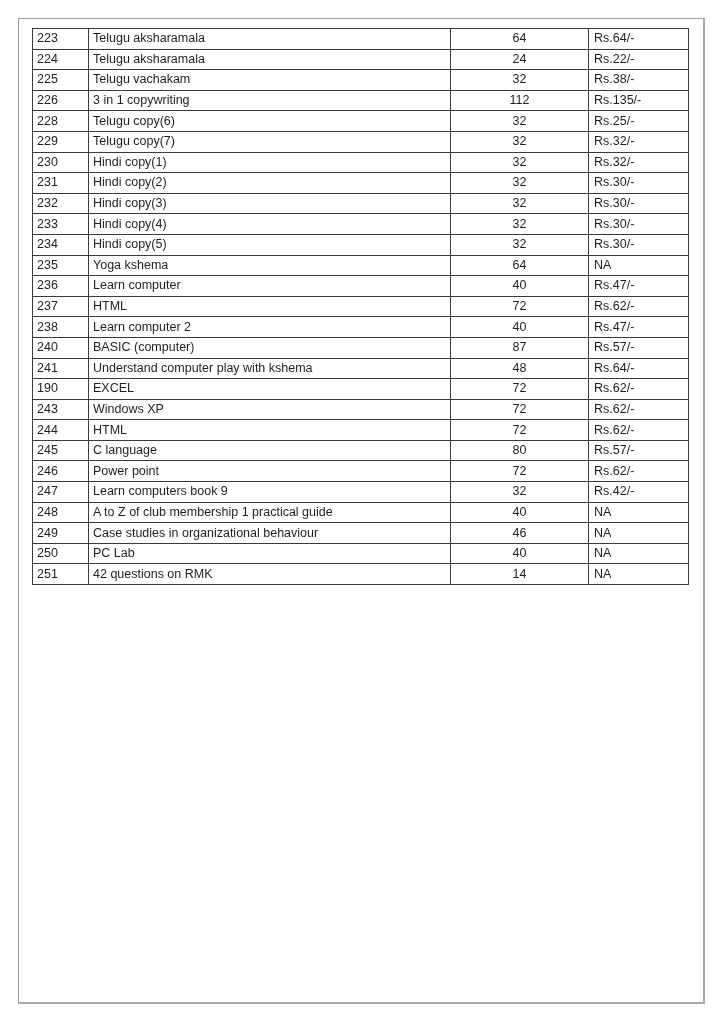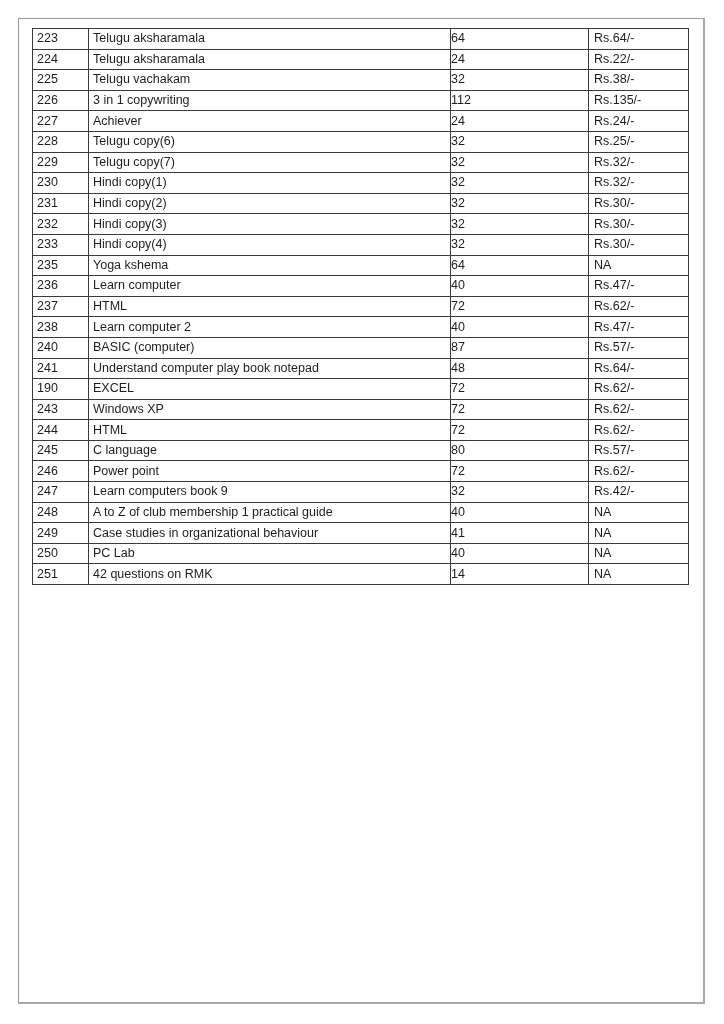--- a/index.html
+++ b/index.html
@@ -16,21 +16,21 @@
     font-size: 12.5px; color: #1e1e1e; border-radius: 16px;
   }
   table.book-table td {
     border: 1.4px solid #3a3a3a; height: 19.6px; padding: 0 0 0 4px;
     white-space: nowrap; overflow: hidden; line-height: 19px;
   }
   col.c-num { width: 56px; }
   col.c-title { width: 362px; }
   col.c-pages { width: 138px; }
   col.c-price { width: 100px; }
-  td.pages { text-align: left; padding-left: 0 !important; }
+  td.pages { text-align: center; padding-left: 0 !important; }
   td.price { padding-left: 5px !important; }
 </style>
 </head>
 <body>
 
 <div class="page-frame"></div>
 
 <table class="book-table">
   <colgroup>
     <col class="c-num">
@@ -60,26 +60,20 @@
     <td class="price">Rs.38/-</td>
   </tr>
 
   <tr>
     <td class="sno">226</td>
     <td class="title">3 in 1 copywriting</td>
     <td class="pages">112</td>
     <td class="price">Rs.135/-</td>
   </tr>
 
-  <tr>
-    <td class="sno">227</td>
-    <td class="title">Achiever</td>
-    <td class="pages">24</td>
-    <td class="price">Rs.24/-</td>
-  </tr>
 
   <tr>
     <td class="sno">228</td>
     <td class="title">Telugu copy(6)</td>
     <td class="pages">32</td>
     <td class="price">Rs.25/-</td>
   </tr>
 
   <tr>
     <td class="sno">229</td>
@@ -109,20 +103,26 @@
     <td class="price">Rs.30/-</td>
   </tr>
 
   <tr>
     <td class="sno">233</td>
     <td class="title">Hindi copy(4)</td>
     <td class="pages">32</td>
     <td class="price">Rs.30/-</td>
   </tr>
 
+  <tr>
+    <td class="sno">234</td>
+    <td class="title">Hindi copy(5)</td>
+    <td class="pages">32</td>
+    <td class="price">Rs.30/-</td>
+  </tr>
 
   <tr>
     <td class="sno">235</td>
     <td class="title">Yoga kshema</td>
     <td class="pages">64</td>
     <td class="price">NA</td>
   </tr>
 
   <tr>
     <td class="sno">236</td>
@@ -148,21 +148,21 @@
 
   <tr>
     <td class="sno">240</td>
     <td class="title">BASIC (computer)</td>
     <td class="pages">87</td>
     <td class="price">Rs.57/-</td>
   </tr>
 
   <tr>
     <td class="sno">241</td>
-    <td class="title">Understand computer play book notepad</td>
+    <td class="title">Understand computer play with kshema</td>
     <td class="pages">48</td>
     <td class="price">Rs.64/-</td>
   </tr>
 
   <tr>
     <td class="sno">190</td>
     <td class="title">EXCEL</td>
     <td class="pages">72</td>
     <td class="price">Rs.62/-</td>
   </tr>
@@ -205,21 +205,21 @@
   <tr>
     <td class="sno">248</td>
     <td class="title">A to Z of club membership 1 practical guide</td>
     <td class="pages">40</td>
     <td class="price">NA</td>
   </tr>
 
   <tr>
     <td class="sno">249</td>
     <td class="title">Case studies in organizational behaviour</td>
-    <td class="pages">41</td>
+    <td class="pages">46</td>
     <td class="price">NA</td>
   </tr>
 
   <tr>
     <td class="sno">250</td>
     <td class="title">PC Lab</td>
     <td class="pages">40</td>
     <td class="price">NA</td>
   </tr>
 

